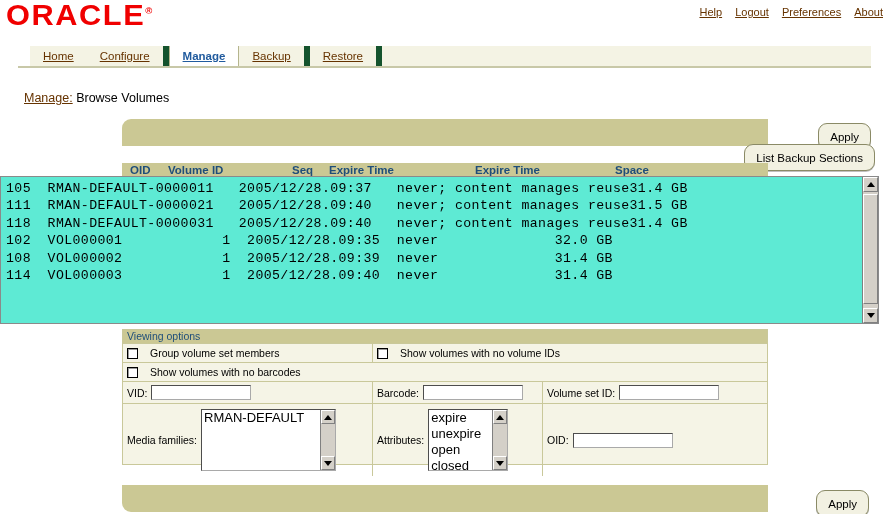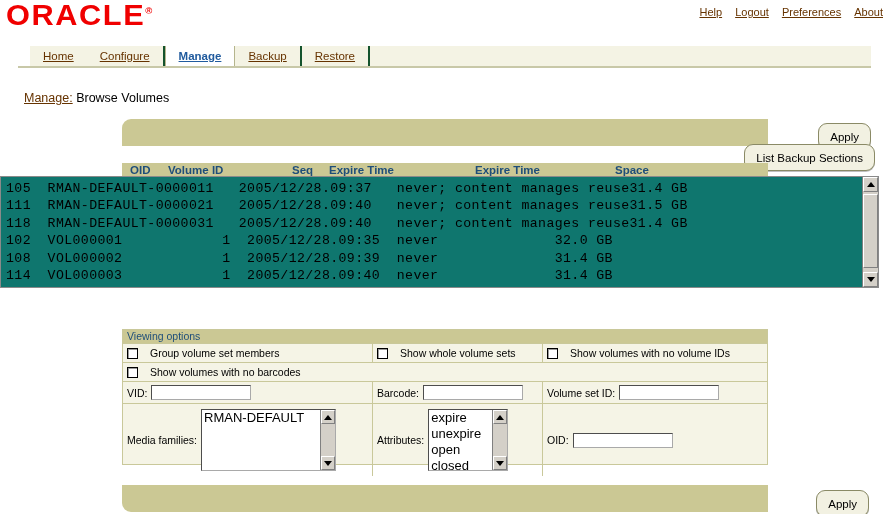--- a/index.html
+++ b/index.html
@@ -41,21 +41,21 @@
     width: 853px; height: 22px;
     border-bottom: 2px solid #c8c8a8;
     box-sizing: border-box;
   }
   .tabs { display: flex; height: 20px; padding-left: 12px; }
   .tab {
     display: flex; align-items: center; justify-content: center;
     padding: 0 13px;
     font-size: 11.5px;
     background: #f4f3e4;
-    border-right: 2px solid #14532d;
+    border-right: 6px solid #14532d;
     color: #663300;
     text-decoration: underline;
     cursor: pointer;
     white-space: nowrap;
   }
   .tab.first { border-right: none; }
   .tab.active {
     background: #ffffff;
     color: #215b9e;
     font-weight: bold;
@@ -113,22 +113,22 @@
     color: #1f4e79;
     font-size: 11.5px; font-weight: bold;
     white-space: pre;
     font-family: "Liberation Sans", sans-serif;
   }
   #colhdr .c { position: absolute; top: 1px; }
 
   
   #console {
     position: absolute; left: 0px; top: 176px;
-    width: 879px; height: 112px;
-    background: #0f766e;
+    width: 879px; height: 148px;
+    background: #5eead4;
     border: 1px solid #8a8a8a;
     box-sizing: border-box;
     overflow: hidden;
   }
   #console-text {
     position: absolute; left: 5px; top: 3px;
     font-family: "Liberation Mono", monospace;
     font-size: 13.2px;
     line-height: 17.4px;
     color: #000;
@@ -313,24 +313,20 @@
     </div>
   </div>
 
   <div id="vopts">
     <div class="vopts-title">Viewing options</div>
 
     <div class="vrow">
       <div class="vcell" style="width:250px">
         <span class="cb"></span>
         <span>Group volume set members</span>
-      </div>
-      <div class="vcell" style="width:170px">
-        <span class="cb"></span>
-        <span>Show whole volume sets</span>
       </div>
       <div class="vcell last" style="flex:1">
         <span class="cb"></span>
         <span>Show volumes with no volume IDs</span>
       </div>
     </div>
 
     <div class="vrow">
       <div class="vcell last" style="flex:1">
         <span class="cb"></span>

